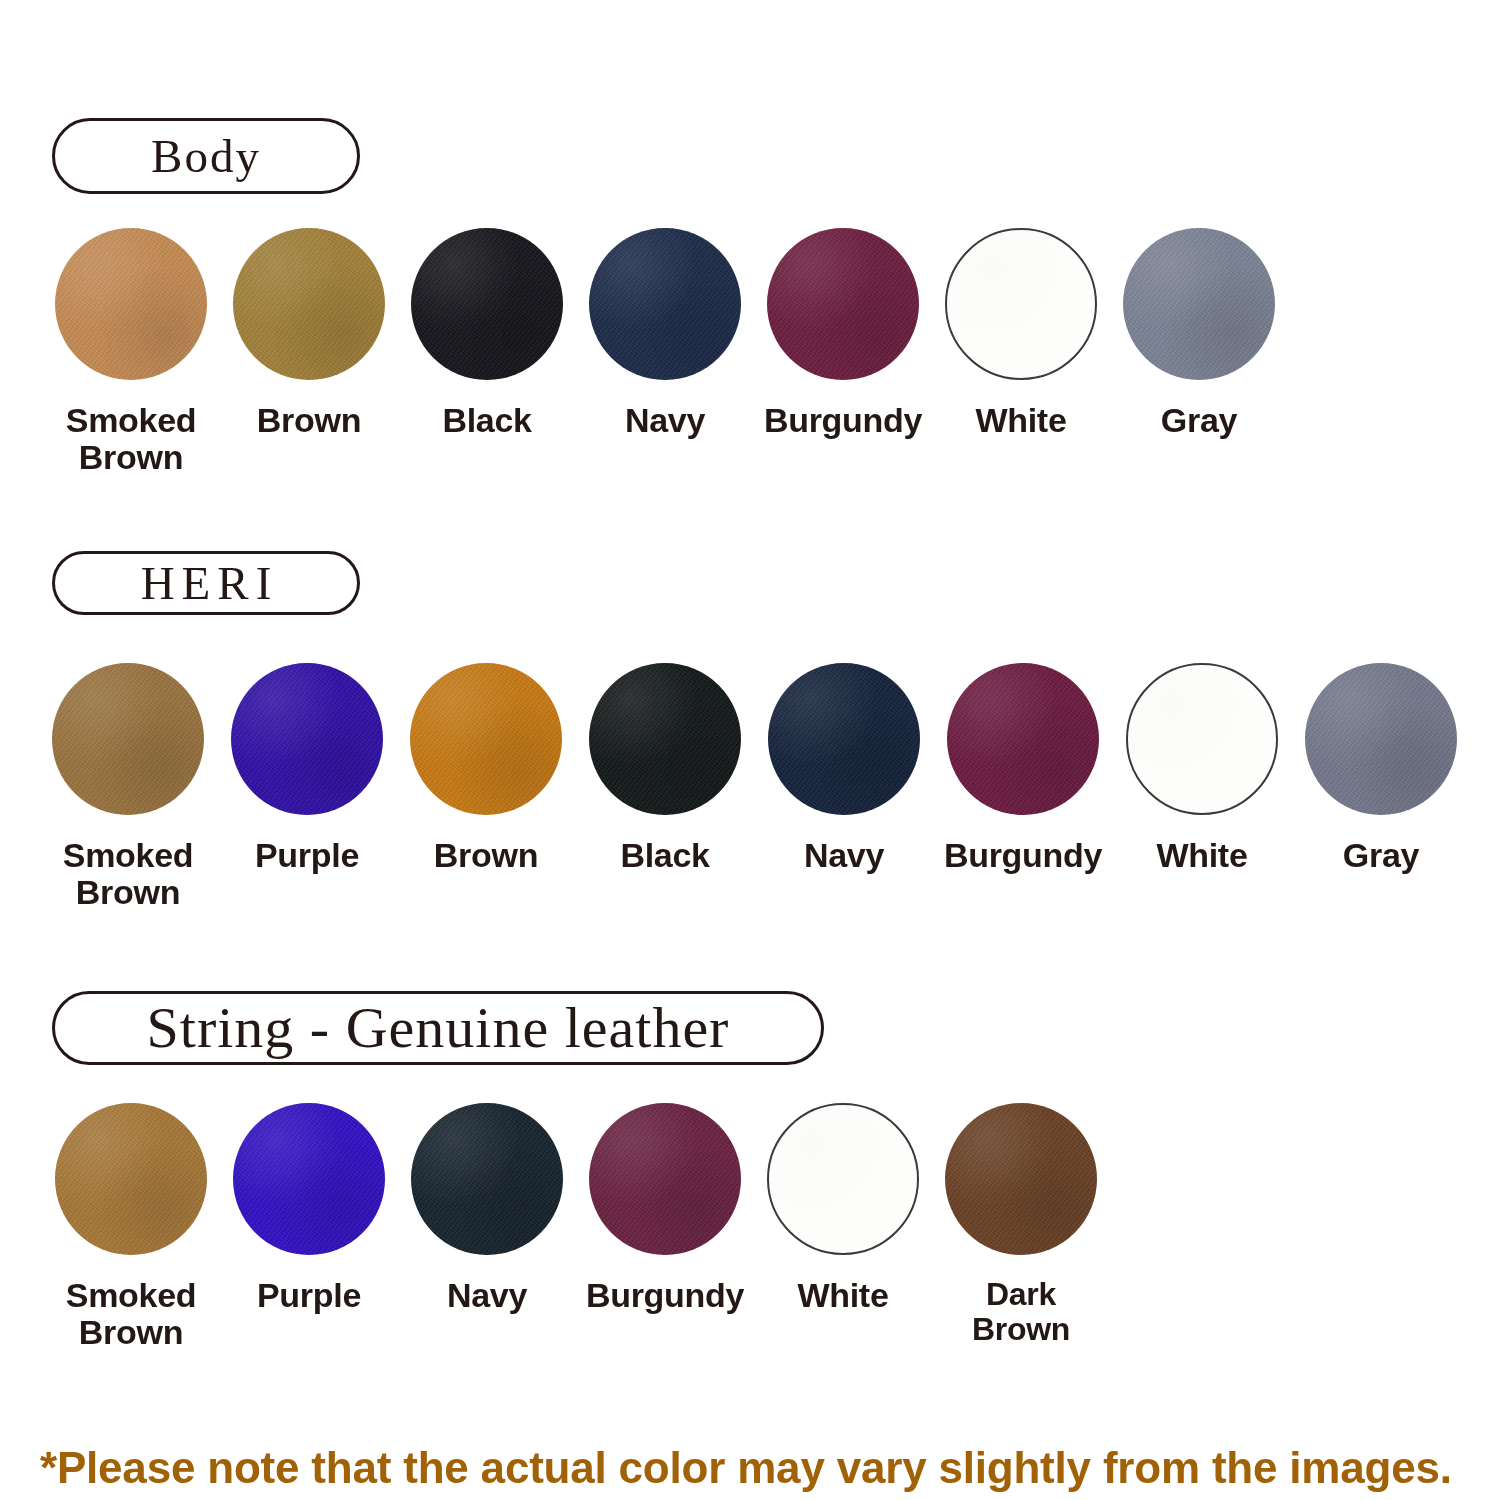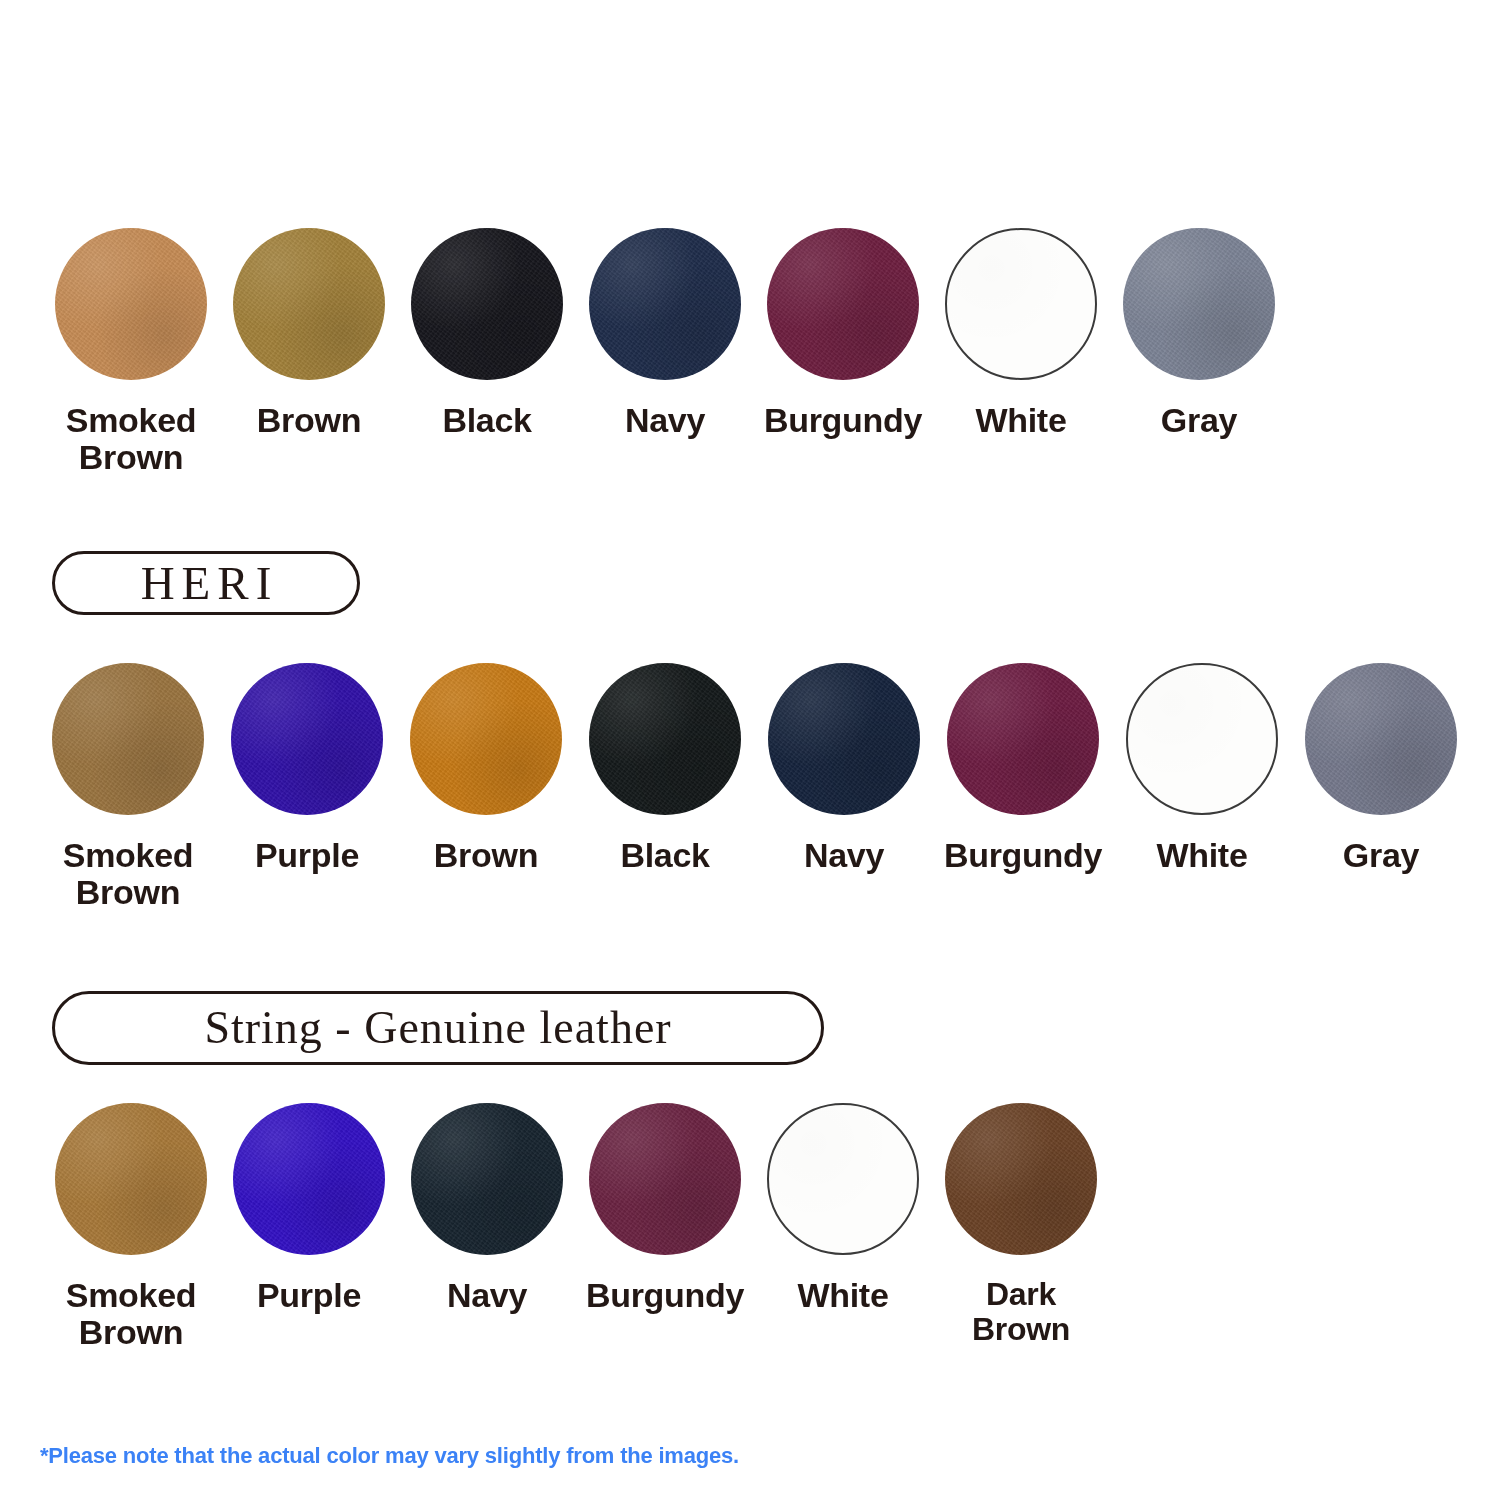--- a/index.html
+++ b/index.html
@@ -45,21 +45,21 @@
   .pill-heri {
     left: 52px;  top: 551px;
     width: 308px; height: 64px;
     font-size: 47px;
     letter-spacing: 7px;
     text-indent: 7px;
   }
   .pill-string {
     left: 52px;  top: 991px;
     width: 772px; height: 74px;
-    font-size: 46px;
+    font-size: 58px;
     letter-spacing: 1px;
   }
 
   
   .row {
     position: absolute;
     left: 0;
     width: 1500px;
     height: 300px;
   }
@@ -114,31 +114,32 @@
   }
 
   
   .footnote {
     position: absolute;
     left: 40px;
     top: 1443px;
     width: 1420px;
     font-family: "Liberation Sans", sans-serif;
     font-weight: bold;
-    font-size: 22px;
-    color: #3b82f6;
+    font-size: 44px;
+    color: #a16207;
     letter-spacing: -0.2px;
     white-space: nowrap;
   }
 </style>
 </head>
 <body>
 
 <div class="page">
 
+  <div class="pill pill-body">Body</div>
 
   <div class="pill pill-heri">HERI</div>
 
   <div class="pill pill-string">String - Genuine leather</div>
 
   <div class="row row-body" id="row-body">
       <div class="swatch-cell" style="left: 55px; width: 152px;">
         <div class="swatch" style="width: 152px; height: 152px; background: rgb(198, 140, 85);"></div>
         <div class="swatch-label" style="font-size: 34px;">Smoked
 Brown</div>

